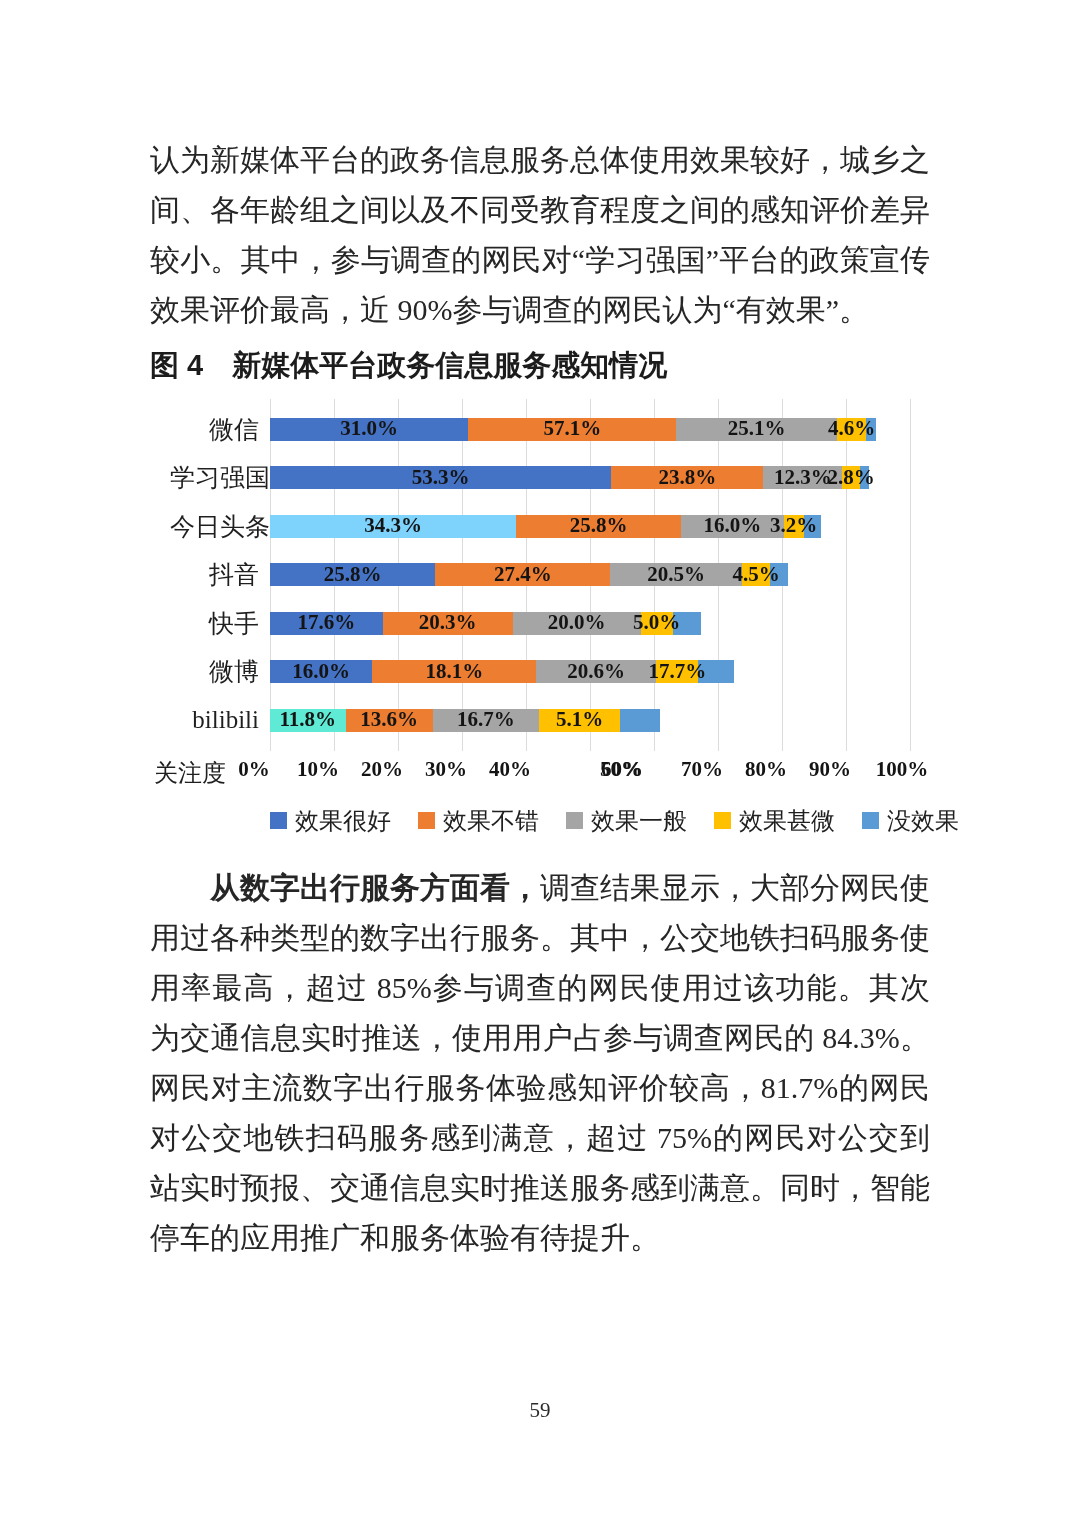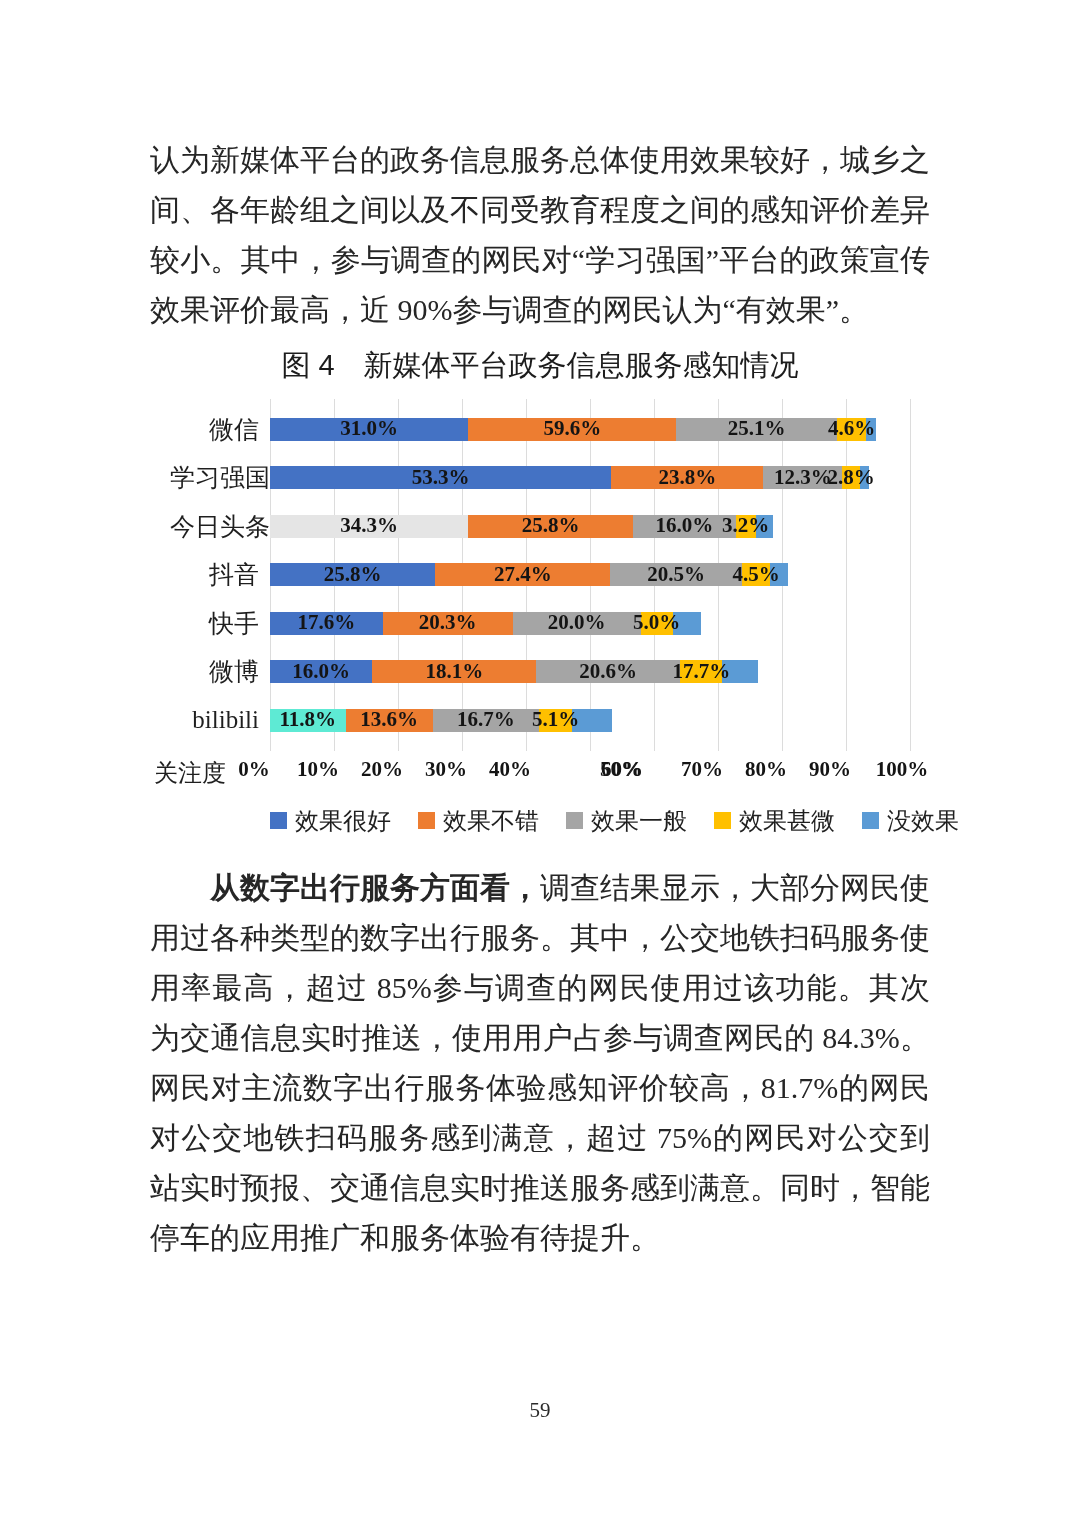--- a/index.html
+++ b/index.html
@@ -17,23 +17,23 @@
     margin:0;
     font-size:30px;
     line-height:50px;
     text-align:justify;
     color:#262626;
   }
   .para.indent{ text-indent:2em; margin-top:26px; }
   .para strong{ font-weight:bold; }
   .fig-caption{
     margin:10px 0 14px 0;
-    text-align:center;
+    text-align:left;
     font-family:"Liberation Sans","DejaVu Sans",sans-serif;
-    font-weight:normal;
+    font-weight:bold;
     font-size:29px;
     line-height:40px;
     color:#1c1c1c;
   }
   
   .chart{ margin-left:20px; width:740px; }
   .plot-wrap{ position:relative; padding:6px 0; }
   .gridlines{ position:absolute; left:100px; top:0; width:640px; height:100%; z-index:0; }
   .gridline{ position:absolute; top:0; bottom:0; width:1px; background:#dcdcdc; }
   .crow{ display:flex; align-items:center; height:48.5px; position:relative; z-index:1; }
@@ -99,21 +99,21 @@
           <div class="gridline" style="left: 640px;"></div>
         </div>
       <div id="chart-rows">
           <div class="crow">
             <span class="cat">微信</span>
             <div class="track">
               <div class="seg" style="width: 198.4px; background: rgb(68, 114, 196);">
                 <span class="vlabel">31.0%</span>
               </div>
               <div class="seg" style="width: 208px; background: rgb(237, 125, 49);">
-                <span class="vlabel">59.6%</span>
+                <span class="vlabel">57.1%</span>
               </div>
               <div class="seg" style="width: 160.64px; background: rgb(165, 165, 165);">
                 <span class="vlabel">25.1%</span>
               </div>
               <div class="seg" style="width: 29.44px; background: rgb(255, 192, 0);">
                 <span class="vlabel">4.6%</span>
               </div>
               <div class="seg" style="width: 9.6px; background: rgb(91, 155, 213);"></div>
             </div>
           </div>
@@ -131,21 +131,21 @@
               </div>
               <div class="seg" style="width: 17.92px; background: rgb(255, 192, 0); text-align: center;">
                 <span class="vlabel">2.8%</span>
               </div>
               <div class="seg" style="width: 8.96px; background: rgb(91, 155, 213);"></div>
             </div>
           </div>
           <div class="crow">
             <span class="cat">今日头条</span>
             <div class="track">
-              <div class="seg" style="width: 198px; background: #e5e5e5;">
+              <div class="seg" style="width: 246px; background: #7dd3fc;">
                 <span class="vlabel">34.3%</span>
               </div>
               <div class="seg" style="width: 165.12px; background: rgb(237, 125, 49);">
                 <span class="vlabel">25.8%</span>
               </div>
               <div class="seg" style="width: 102.4px; background: rgb(165, 165, 165);">
                 <span class="vlabel">16.0%</span>
               </div>
               <div class="seg" style="width: 20.48px; background: rgb(255, 192, 0);">
                 <span class="vlabel">3.2%</span>
@@ -191,42 +191,42 @@
           </div>
           <div class="crow">
             <span class="cat">微博</span>
             <div class="track">
               <div class="seg" style="width: 102.4px; background: rgb(68, 114, 196);">
                 <span class="vlabel">16.0%</span>
               </div>
               <div class="seg" style="width: 115.84px; background: rgb(237, 125, 49); padding-left: 48px;">
                 <span class="vlabel">18.1%</span>
               </div>
-              <div class="seg" style="width: 144px; background: rgb(165, 165, 165);">
+              <div class="seg" style="width: 120px; background: rgb(165, 165, 165);">
                 <span class="vlabel">20.6%</span>
               </div>
               <div class="seg" style="width: 42.24px; background: rgb(255, 192, 0);">
                 <span class="vlabel">17.7%</span>
               </div>
               <div class="seg" style="width: 35.2px; background: rgb(91, 155, 213);"></div>
             </div>
           </div>
           <div class="crow">
             <span class="cat">bilibili</span>
             <div class="track">
               <div class="seg" style="width: 75.52px; background: #5eead4;">
                 <span class="vlabel">11.8%</span>
               </div>
               <div class="seg" style="width: 87.04px; background: rgb(237, 125, 49);">
                 <span class="vlabel">13.6%</span>
               </div>
               <div class="seg" style="width: 106.88px; background: rgb(165, 165, 165);">
                 <span class="vlabel">16.7%</span>
               </div>
-              <div class="seg" style="width: 32.64px; background: rgb(255, 192, 0);">
+              <div class="seg" style="width: 32.64px; background: rgb(255, 192, 0); padding-left: 48px;">
                 <span class="vlabel">5.1%</span>
               </div>
               <div class="seg" style="width: 39.68px; background: rgb(91, 155, 213);"></div>
             </div>
           </div>
         </div>
     </div>
     <div class="axis">
       <span class="axis-title">关注度</span>
       <div class="tick-area" id="tick-area">

